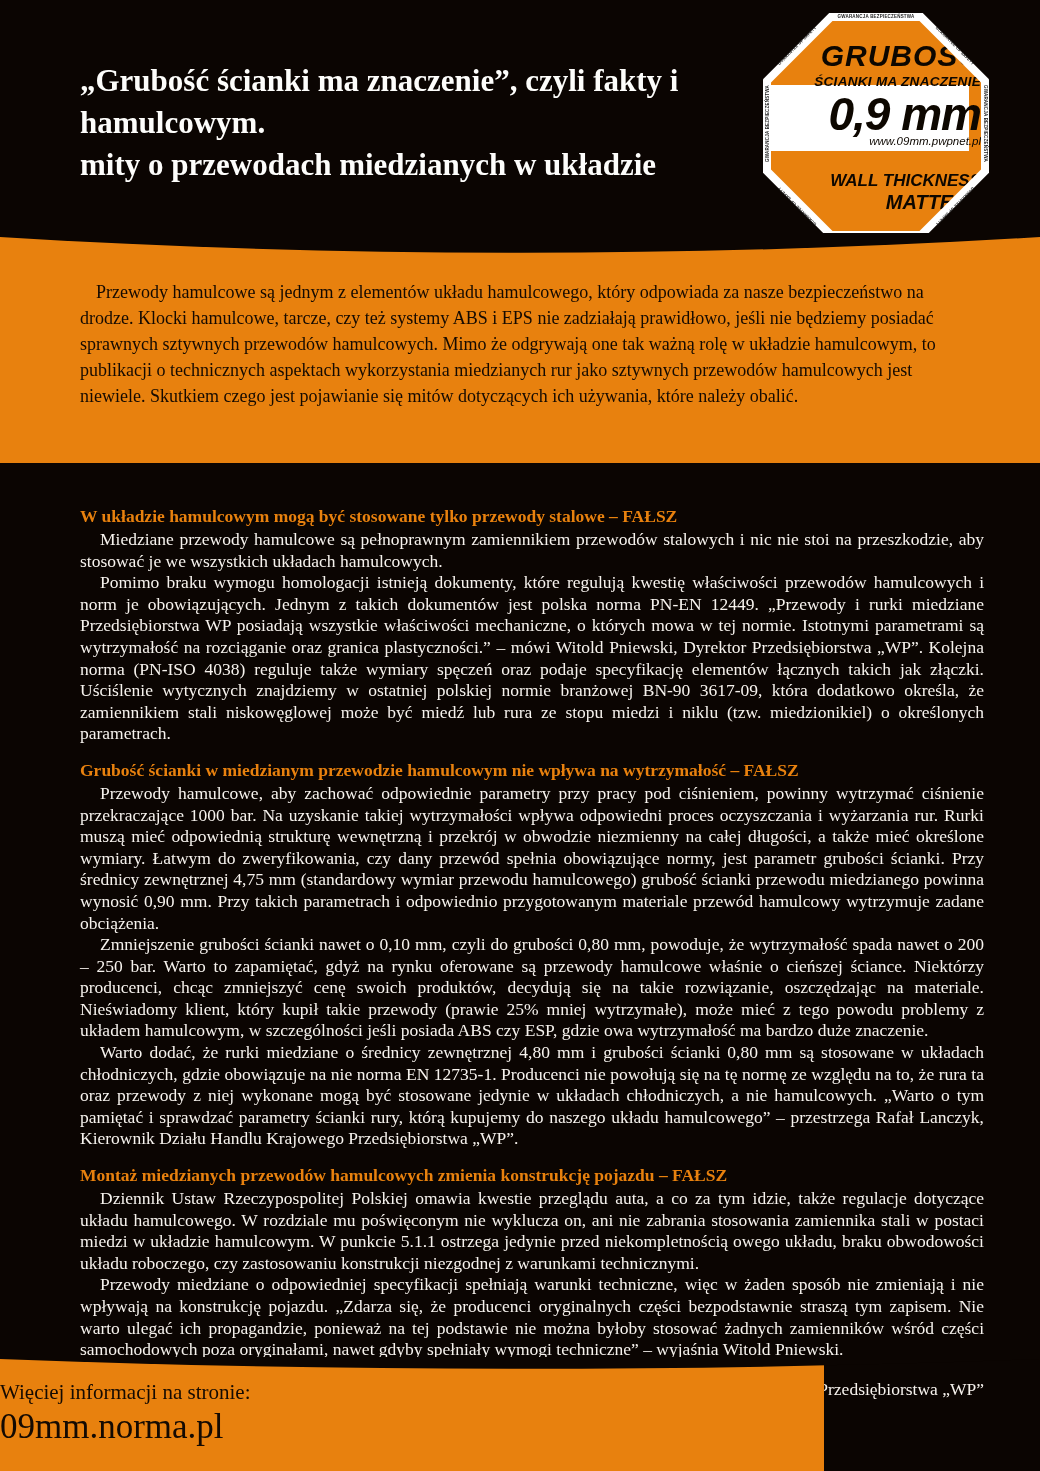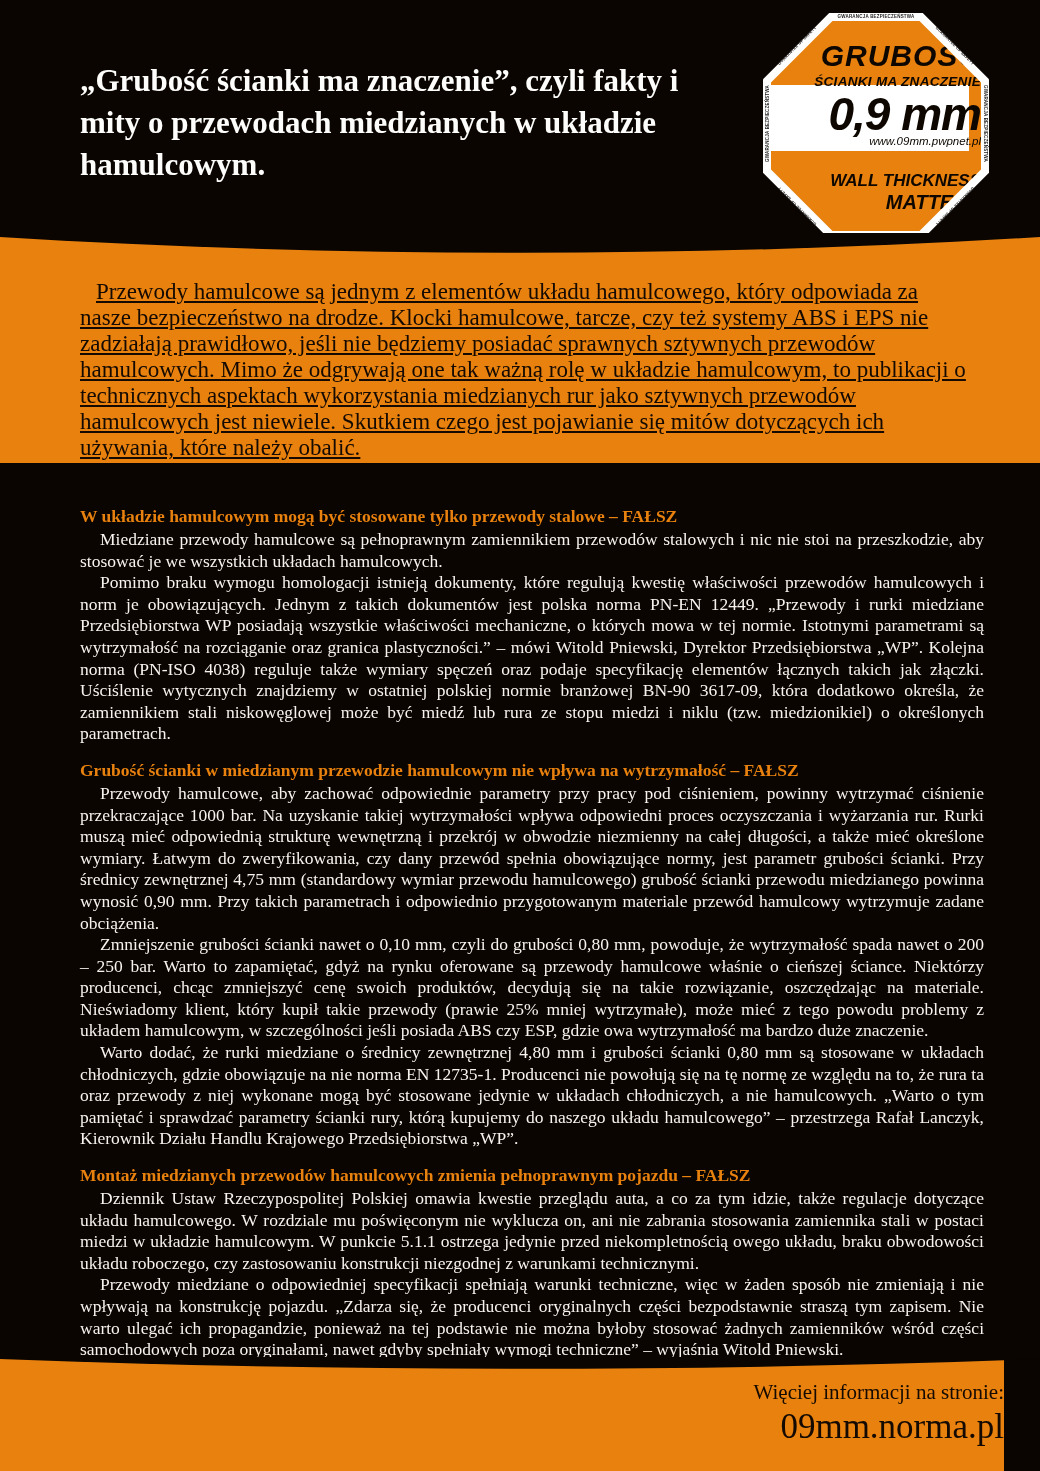--- a/index.html
+++ b/index.html
@@ -36,46 +36,46 @@
   .bt-right  { top:108px; right:-36px; transform:rotate(90deg); }
   .bt-diag { width:64px; font-size:4px; }
   .bt-tl { top:30px; left:2px;  transform:rotate(-45deg); }
   .bt-tr { top:30px; right:2px; transform:rotate(45deg); }
   .bt-br { bottom:30px; right:2px; transform:rotate(135deg); }
   .bt-bl { bottom:30px; left:2px;  transform:rotate(-135deg); }
   
   .intro-band { position:relative; height:230px; background:var(--orange);
     padding:46px 70px 18px 80px; }
   .intro-band .curve { position:absolute; top:0; left:0; width:1040px; height:28px; display:block; }
-  .intro-text { color:var(--ink); font-size:23px; line-height:26px; text-indent:16px;text-decoration:underline; }
+  .intro-text { color:var(--ink); font-size:18px; line-height:26px; text-indent:16px; }
   
   .main { padding:21px 56px 0 80px;margin-top:21px; }
   .section { margin-bottom:14px; }
   .section-heading { color:var(--orange); font-weight:bold; font-size:17.5px;
     line-height:22px; margin-bottom:2px; }
   .section p { color:var(--body-text); font-size:17.5px; line-height:21.6px;
     text-align:justify; text-indent:20px; }
   .byline { margin-top:18px; color:var(--body-text); font-size:17.5px; text-align:right; }
   
-  .footer { position:absolute; left:0; bottom:0; width:1004px; height:114px;
-    background:var(--orange); text-align:right; padding-top:22px; }
+  .footer { position:absolute; left:0; bottom:0; width:824px; height:114px;
+    background:var(--orange); text-align:left; padding-top:22px; }
   .footer .curve { position:absolute; top:0; left:0; width:1040px; height:18px; display:block; }
   .footer-note { color:var(--ink); font-size:21px; line-height:26px; }
   .footer-url  { color:var(--ink); font-size:35px; line-height:44px; }
 </style>
 </head>
 <body>
 
 <div class="page">
 
   <div class="header">
     <div class="title">
       <div>„Grubość ścianki ma znaczenie”, czyli fakty i</div>
+      <div>hamulcowym.</div>
       <div>mity o przewodach miedzianych w układzie</div>
-      <div>hamulcowym.</div>
     </div>
 
     <div class="badge">
       <div class="badge-outer oct">
         <div class="badge-inner oct">
           <div class="badge-band"></div>
           <div class="badge-grubosc">GRUBOŚĆ</div>
           <div class="badge-scianki">ŚCIANKI MA ZNACZENIE</div>
           <div class="badge-value">0,9 mm</div>
           <div class="badge-url">www.09mm.pwpnet.pl</div>
@@ -110,21 +110,21 @@
     </div>
 
     <div class="section">
       <div class="section-heading">Grubość ścianki w miedzianym przewodzie hamulcowym nie wpływa na wytrzymałość – FAŁSZ</div>
       <p>Przewody hamulcowe, aby zachować odpowiednie parametry przy pracy pod ciśnieniem, powinny wytrzymać ciśnienie przekraczające 1000 bar. Na uzyskanie takiej wytrzymałości wpływa odpowiedni proces oczyszczania i wyżarzania rur. Rurki muszą mieć odpowiednią strukturę wewnętrzną i przekrój w obwodzie niezmienny na całej długości, a także mieć określone wymiary. Łatwym do zweryfikowania, czy dany przewód spełnia obowiązujące normy, jest parametr grubości ścianki. Przy średnicy zewnętrznej 4,75 mm (standardowy wymiar przewodu hamulcowego) grubość ścianki przewodu miedzianego powinna wynosić 0,90 mm. Przy takich parametrach i odpowiednio przygotowanym materiale przewód hamulcowy wytrzymuje zadane obciążenia.</p>
       <p>Zmniejszenie grubości ścianki nawet o 0,10 mm, czyli do grubości 0,80 mm, powoduje, że wytrzymałość spada nawet o 200 – 250 bar. Warto to zapamiętać, gdyż na rynku oferowane są przewody hamulcowe właśnie o cieńszej ściance. Niektórzy producenci, chcąc zmniejszyć cenę swoich produktów, decydują się na takie rozwiązanie, oszczędzając na materiale. Nieświadomy klient, który kupił takie przewody (prawie 25% mniej wytrzymałe), może mieć z tego powodu problemy z układem hamulcowym, w szczególności jeśli posiada ABS czy ESP, gdzie owa wytrzymałość ma bardzo duże znaczenie.</p>
       <p>Warto dodać, że rurki miedziane o średnicy zewnętrznej 4,80 mm i grubości ścianki 0,80 mm są stosowane w układach chłodniczych, gdzie obowiązuje na nie norma EN 12735-1. Producenci nie powołują się na tę normę ze względu na to, że rura ta oraz przewody z niej wykonane mogą być stosowane jedynie w układach chłodniczych, a nie hamulcowych. „Warto o tym pamiętać i sprawdzać parametry ścianki rury, którą kupujemy do naszego układu hamulcowego” – przestrzega Rafał Lanczyk, Kierownik Działu Handlu Krajowego Przedsiębiorstwa „WP”.</p>
     </div>
 
     <div class="section">
-      <div class="section-heading">Montaż miedzianych przewodów hamulcowych zmienia pełnoprawnym pojazdu – FAŁSZ</div>
+      <div class="section-heading">Montaż miedzianych przewodów hamulcowych zmienia konstrukcję pojazdu – FAŁSZ</div>
       <p>Dziennik Ustaw Rzeczypospolitej Polskiej omawia kwestie przeglądu auta, a co za tym idzie, także regulacje dotyczące układu hamulcowego. W rozdziale mu poświęconym nie wyklucza on, ani nie zabrania stosowania zamiennika stali w postaci miedzi w układzie hamulcowym. W punkcie 5.1.1 ostrzega jedynie przed niekompletnością owego układu, braku obwodowości układu roboczego, czy zastosowaniu konstrukcji niezgodnej z warunkami technicznymi.</p>
       <p>Przewody miedziane o odpowiedniej specyfikacji spełniają warunki techniczne, więc w żaden sposób nie zmieniają i nie wpływają na konstrukcję pojazdu. „Zdarza się, że producenci oryginalnych części bezpodstawnie straszą tym zapisem. Nie warto ulegać ich propagandzie, ponieważ na tej podstawie nie można byłoby stosować żadnych zamienników wśród części samochodowych poza oryginałami, nawet gdyby spełniały wymogi techniczne” – wyjaśnia Witold Pniewski.</p>
     </div>
 
     <div class="byline">Opracował: Damian Sołtysiak, Specjalista ds. Sprzedaży Przedsiębiorstwa „WP”</div>
   </div>
 
   <div class="footer">
     <svg class="curve" viewBox="0 0 1040 18" preserveAspectRatio="none">
       <path d="M0,0 H1040 V2 C700,15 340,15 0,2 Z" fill="#0B0502"></path>

